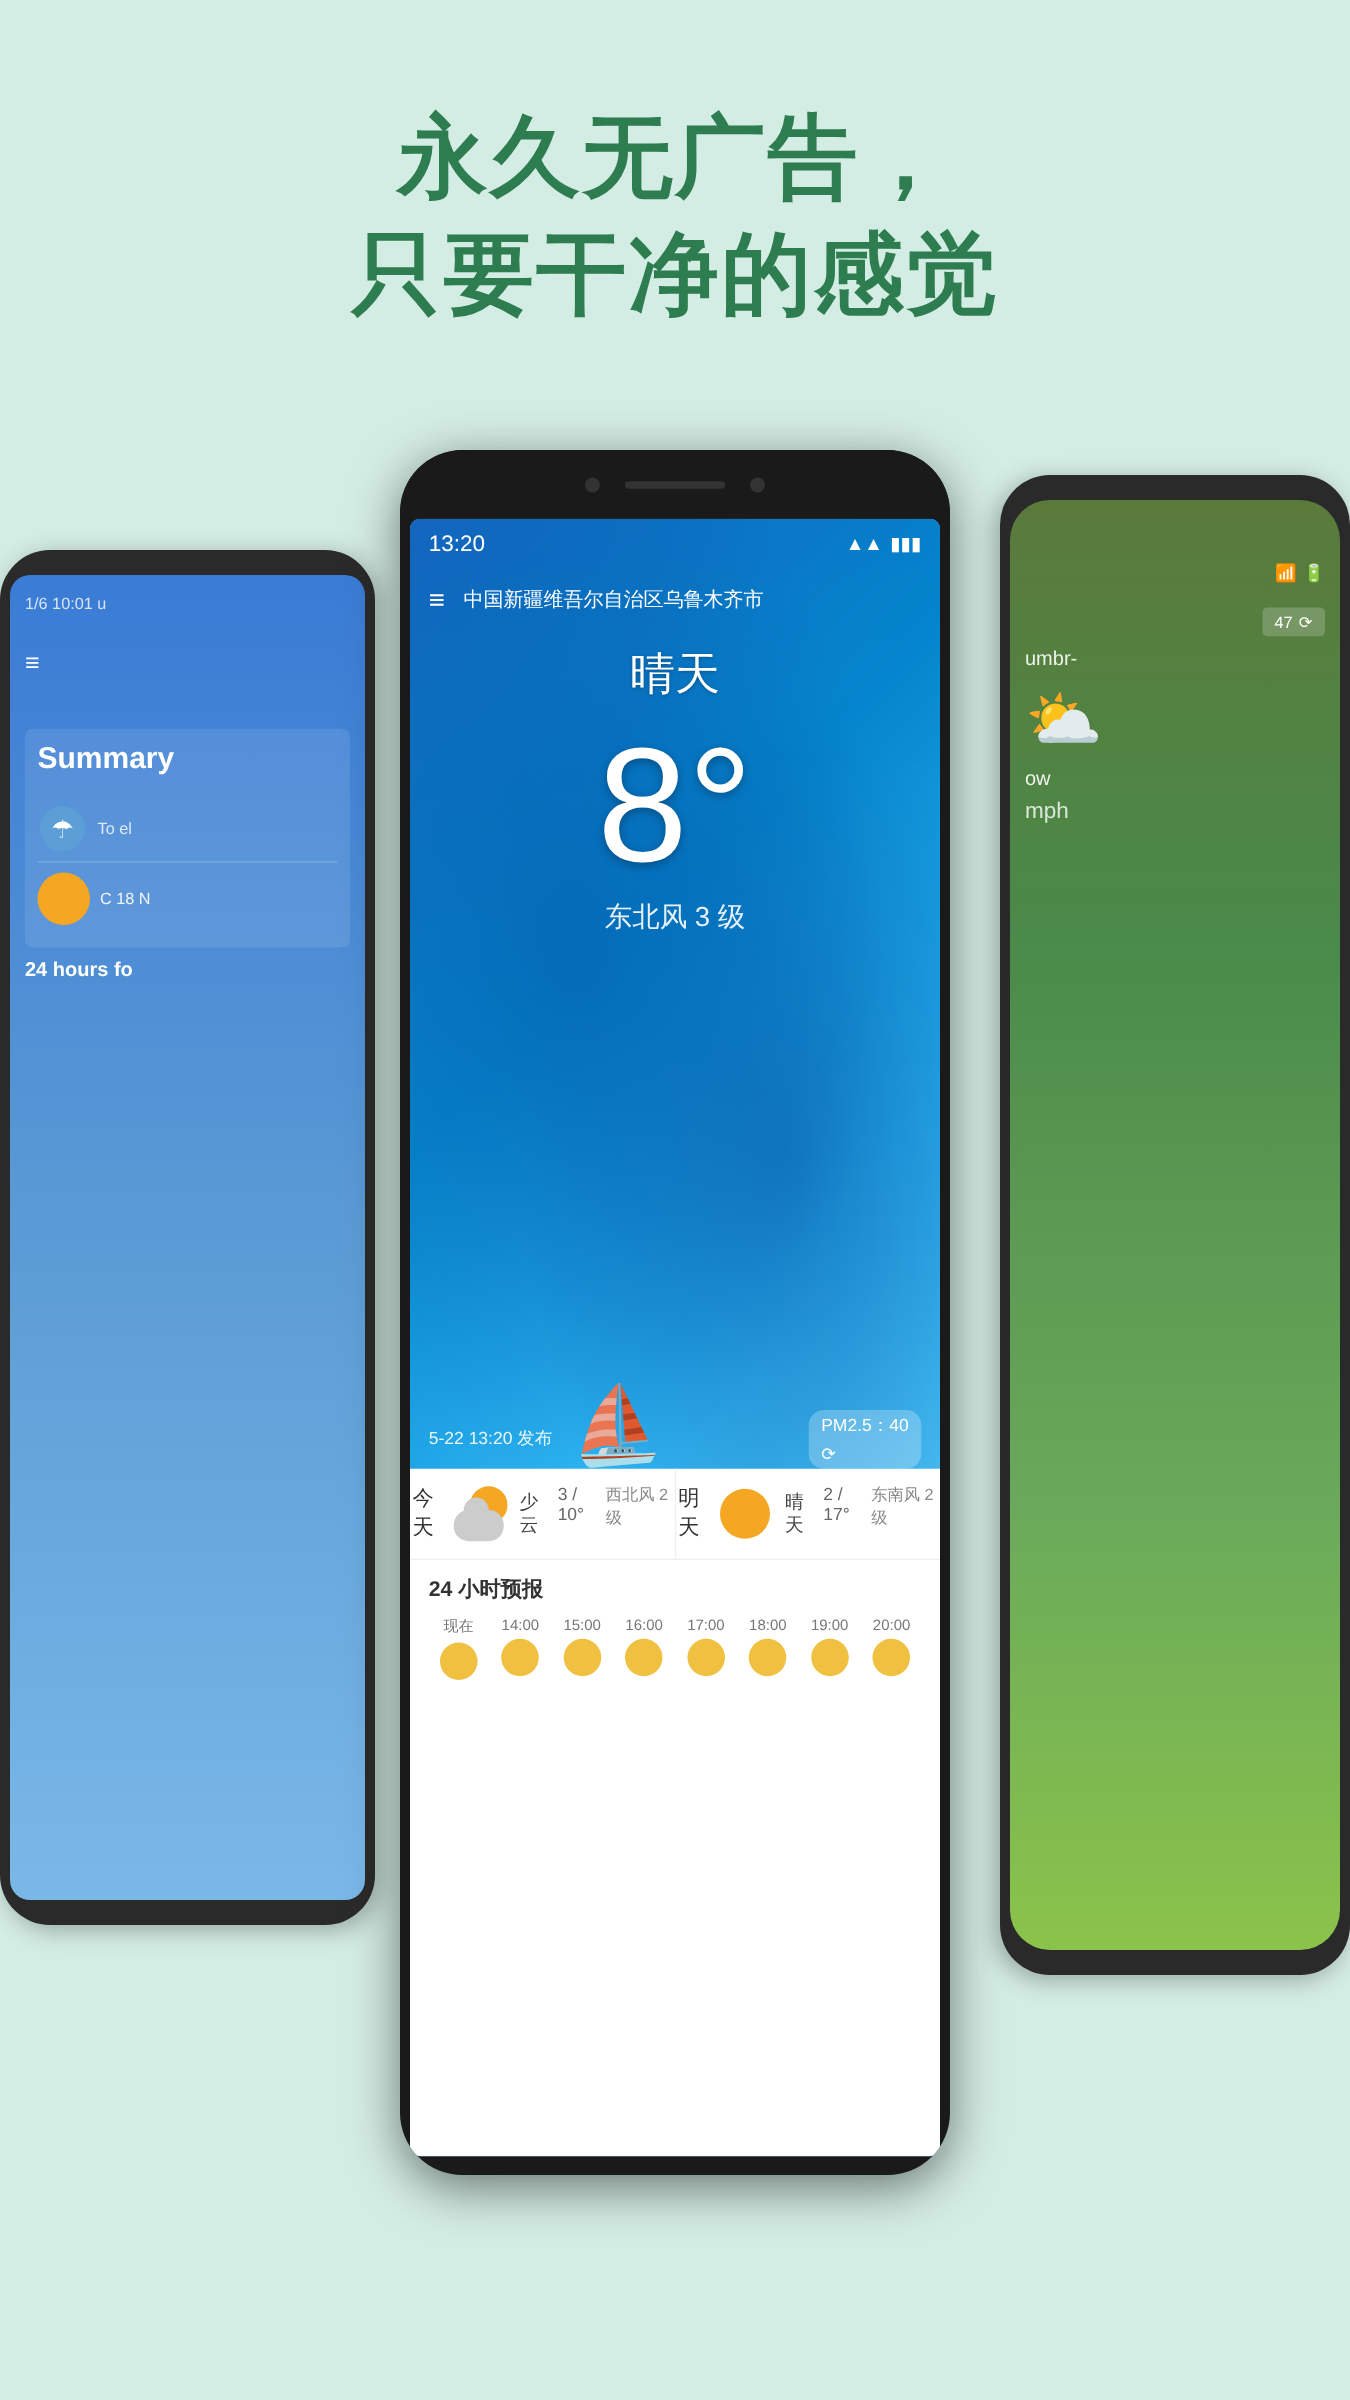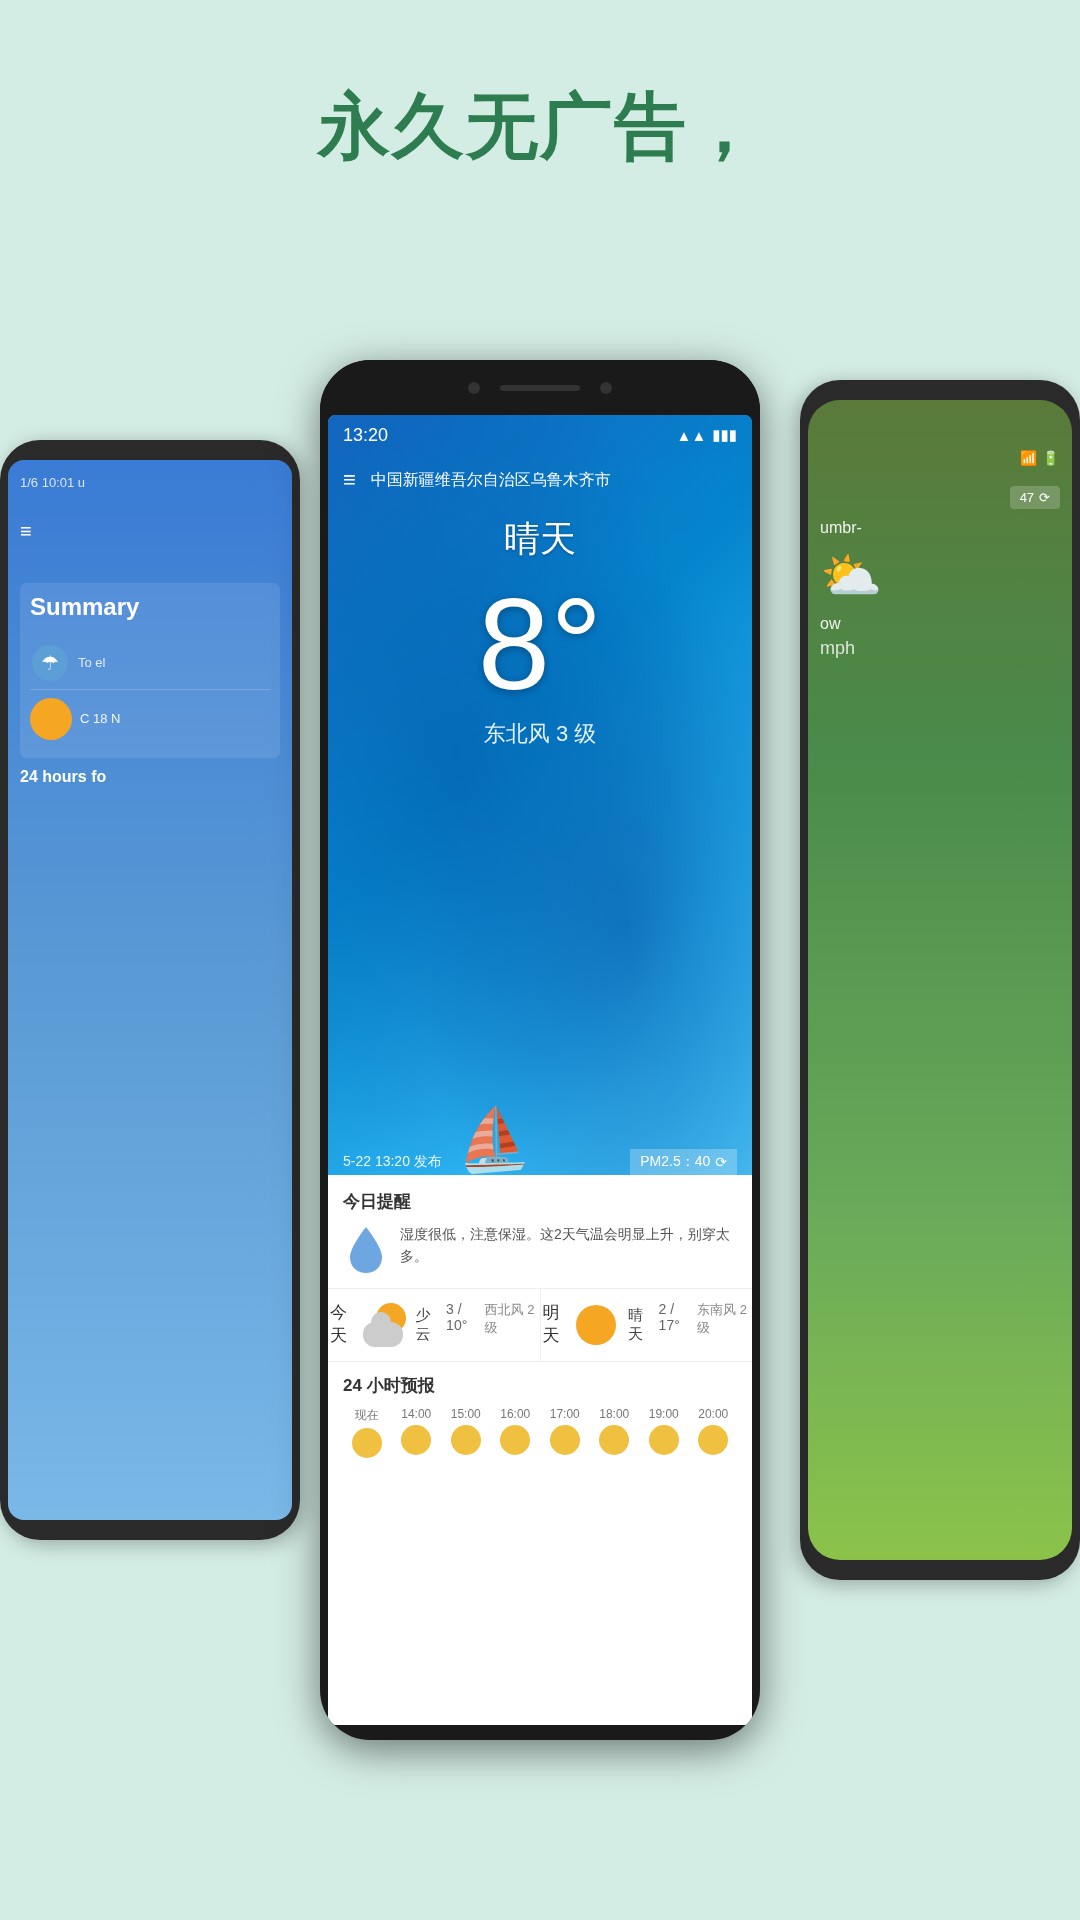--- a/index.html
+++ b/index.html
@@ -287,25 +287,25 @@
 
     .publish-time {
       color: rgba(255,255,255,0.9);
       font-size: 14px;
     }
 
     .pm-badge {
       background: rgba(255,255,255,0.25);
       color: white;
       padding: 4px 10px;
-      border-radius: 0;
+      border-radius: 12px;
       font-size: 14px;
       display: flex;
-      align-items: center;
       gap: 5px;
+      flex-direction: column;
     }
 
     
     .white-content {
       position: absolute;
       bottom: 0;
       left: 0;
       right: 0;
       height: 42%;
       background: white;
@@ -552,20 +552,21 @@
       border-radius: 50%;
     }
   </style>
 </head>
 <body>
 
 <div class="bg"></div>
 
 <div class="tagline">
   <div class="tagline-text">永久无广告，</div>
+  <div class="tagline-text">只要干净的感觉</div>
 </div>
 
 <div class="phones-container">
 
   <div class="phone-left">
     <div class="phone-left-screen">
       <div class="left-phone-data">
 
         <div style="display:flex;align-items:center;justify-content:space-between;margin-bottom:30px;">
           <div style="color:rgba(255,255,255,0.8);font-size:13px;">1/6 10:01 u</div>
@@ -658,32 +659,20 @@
         <div class="bottom-info-bar">
           <div class="publish-time">5-22 13:20 发布</div>
           <div class="pm-badge">
             <span>PM2.5：40</span>
             <span>⟳</span>
           </div>
         </div>
 
         <div class="white-content">
 
-          <div class="reminder-section">
-            <div class="reminder-title">今日提醒</div>
-            <div class="reminder-content">
-
-              <div class="water-drop-icon">
-                <svg viewBox="0 0 40 50" width="40" height="50">
-                  <path d="M20 2 C20 2 4 22 4 32 C4 42 11 48 20 48 C29 48 36 42 36 32 C36 22 20 2 20 2Z" fill="#4a90d9" opacity="0.8"></path>
-                </svg>
-              </div>
-              <div class="reminder-text">湿度很低，注意保湿。这2天气温会明显上升，别穿太多。</div>
-            </div>
-          </div>
 
           <div class="forecast-row">
 
             <div class="forecast-item">
               <div class="forecast-day">今天</div>
               <div class="forecast-icon-row">
 
                 <div class="partly-cloudy-icon">
                   <div class="pc-sun"></div>
                   <div class="pc-cloud"></div>

